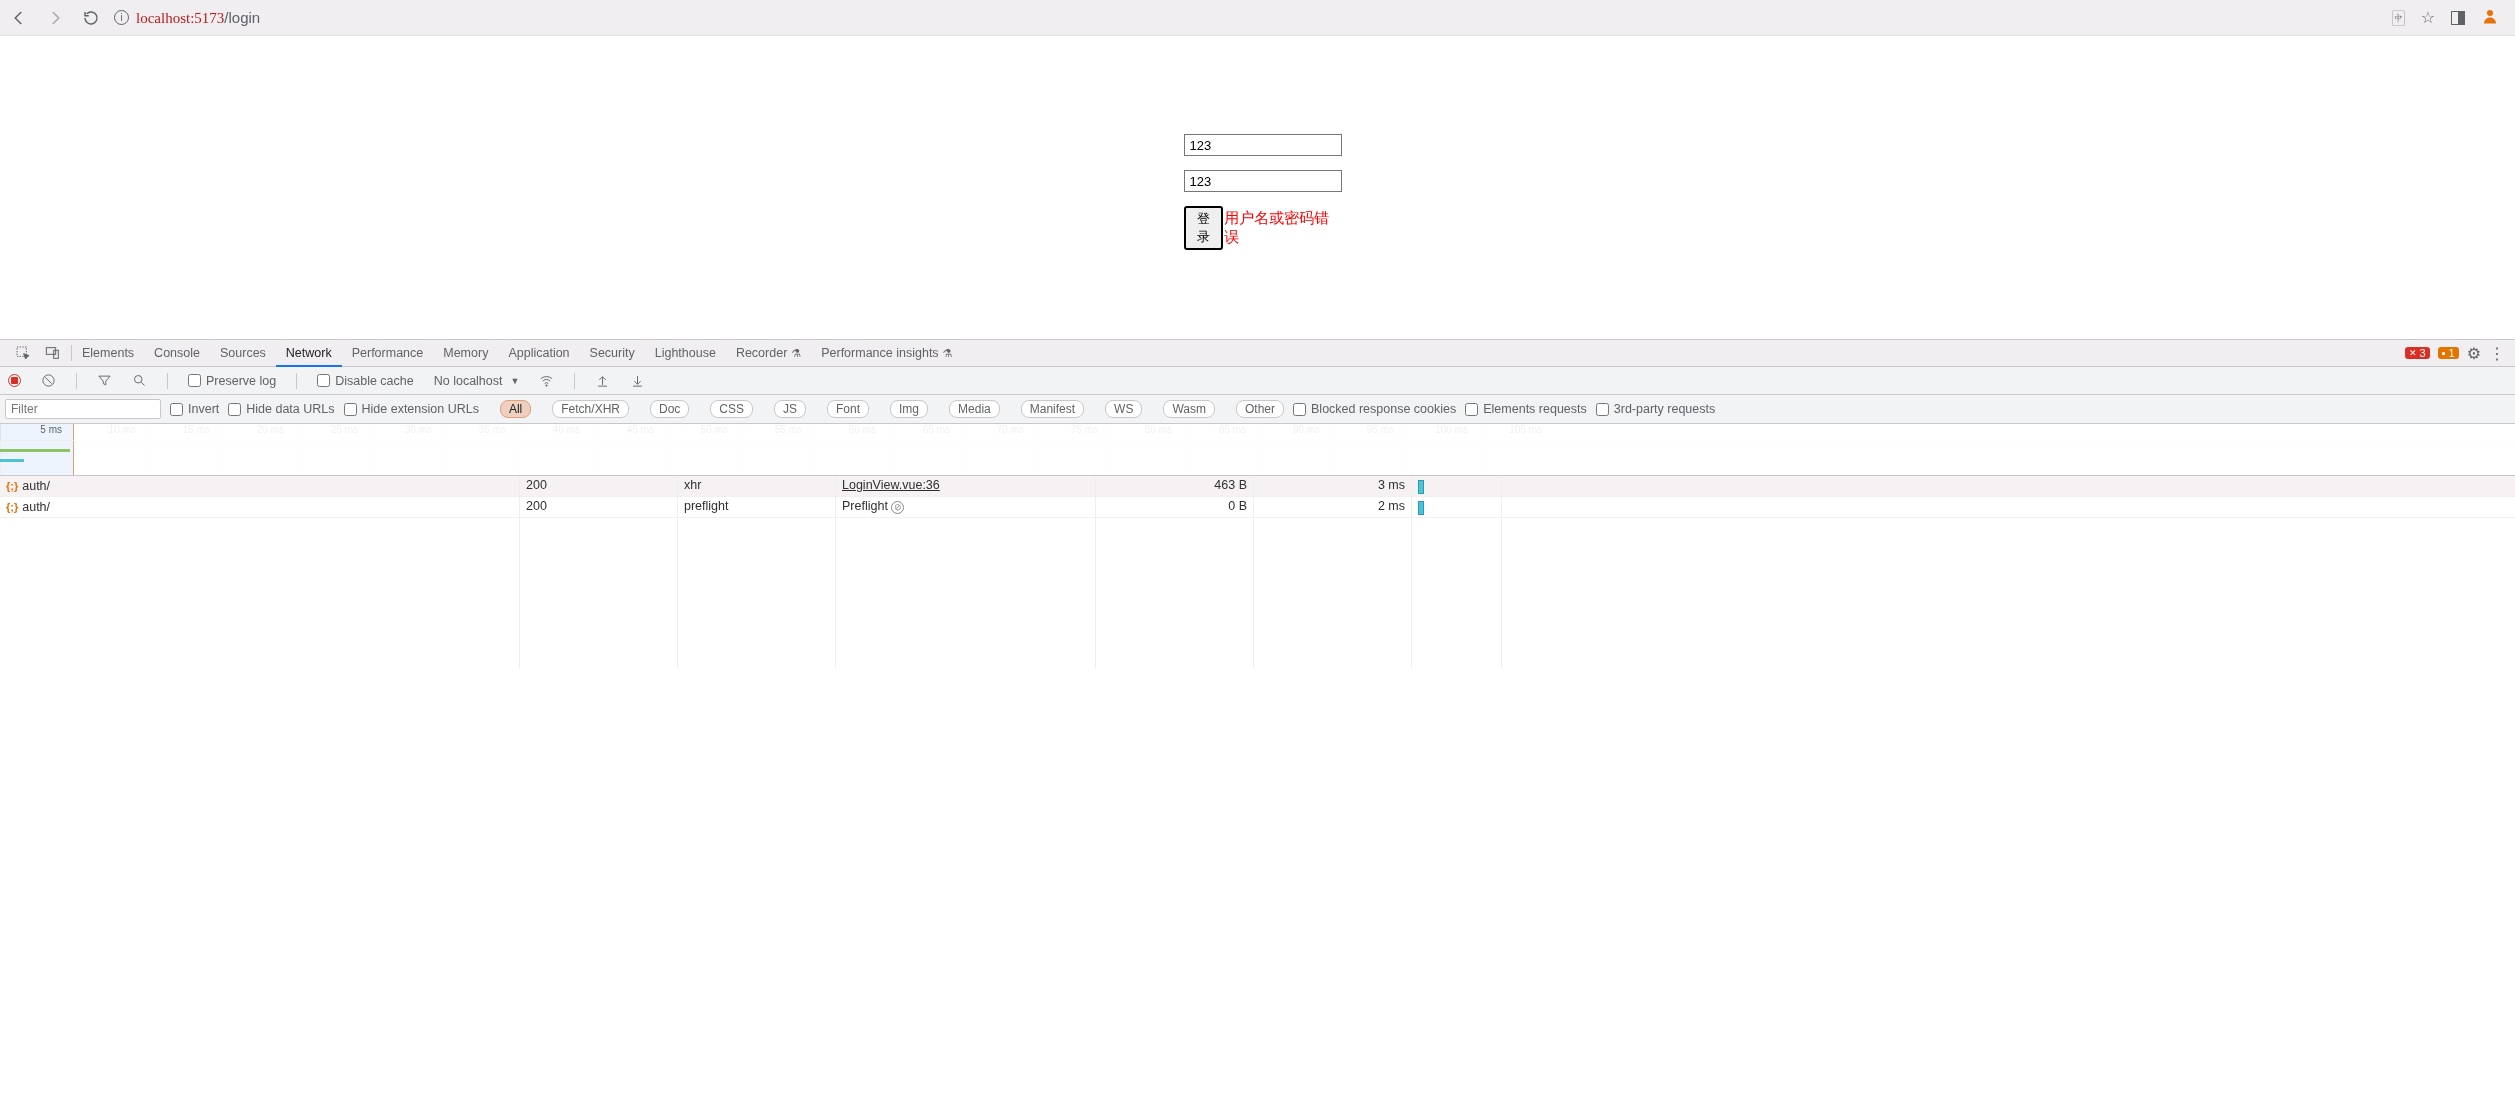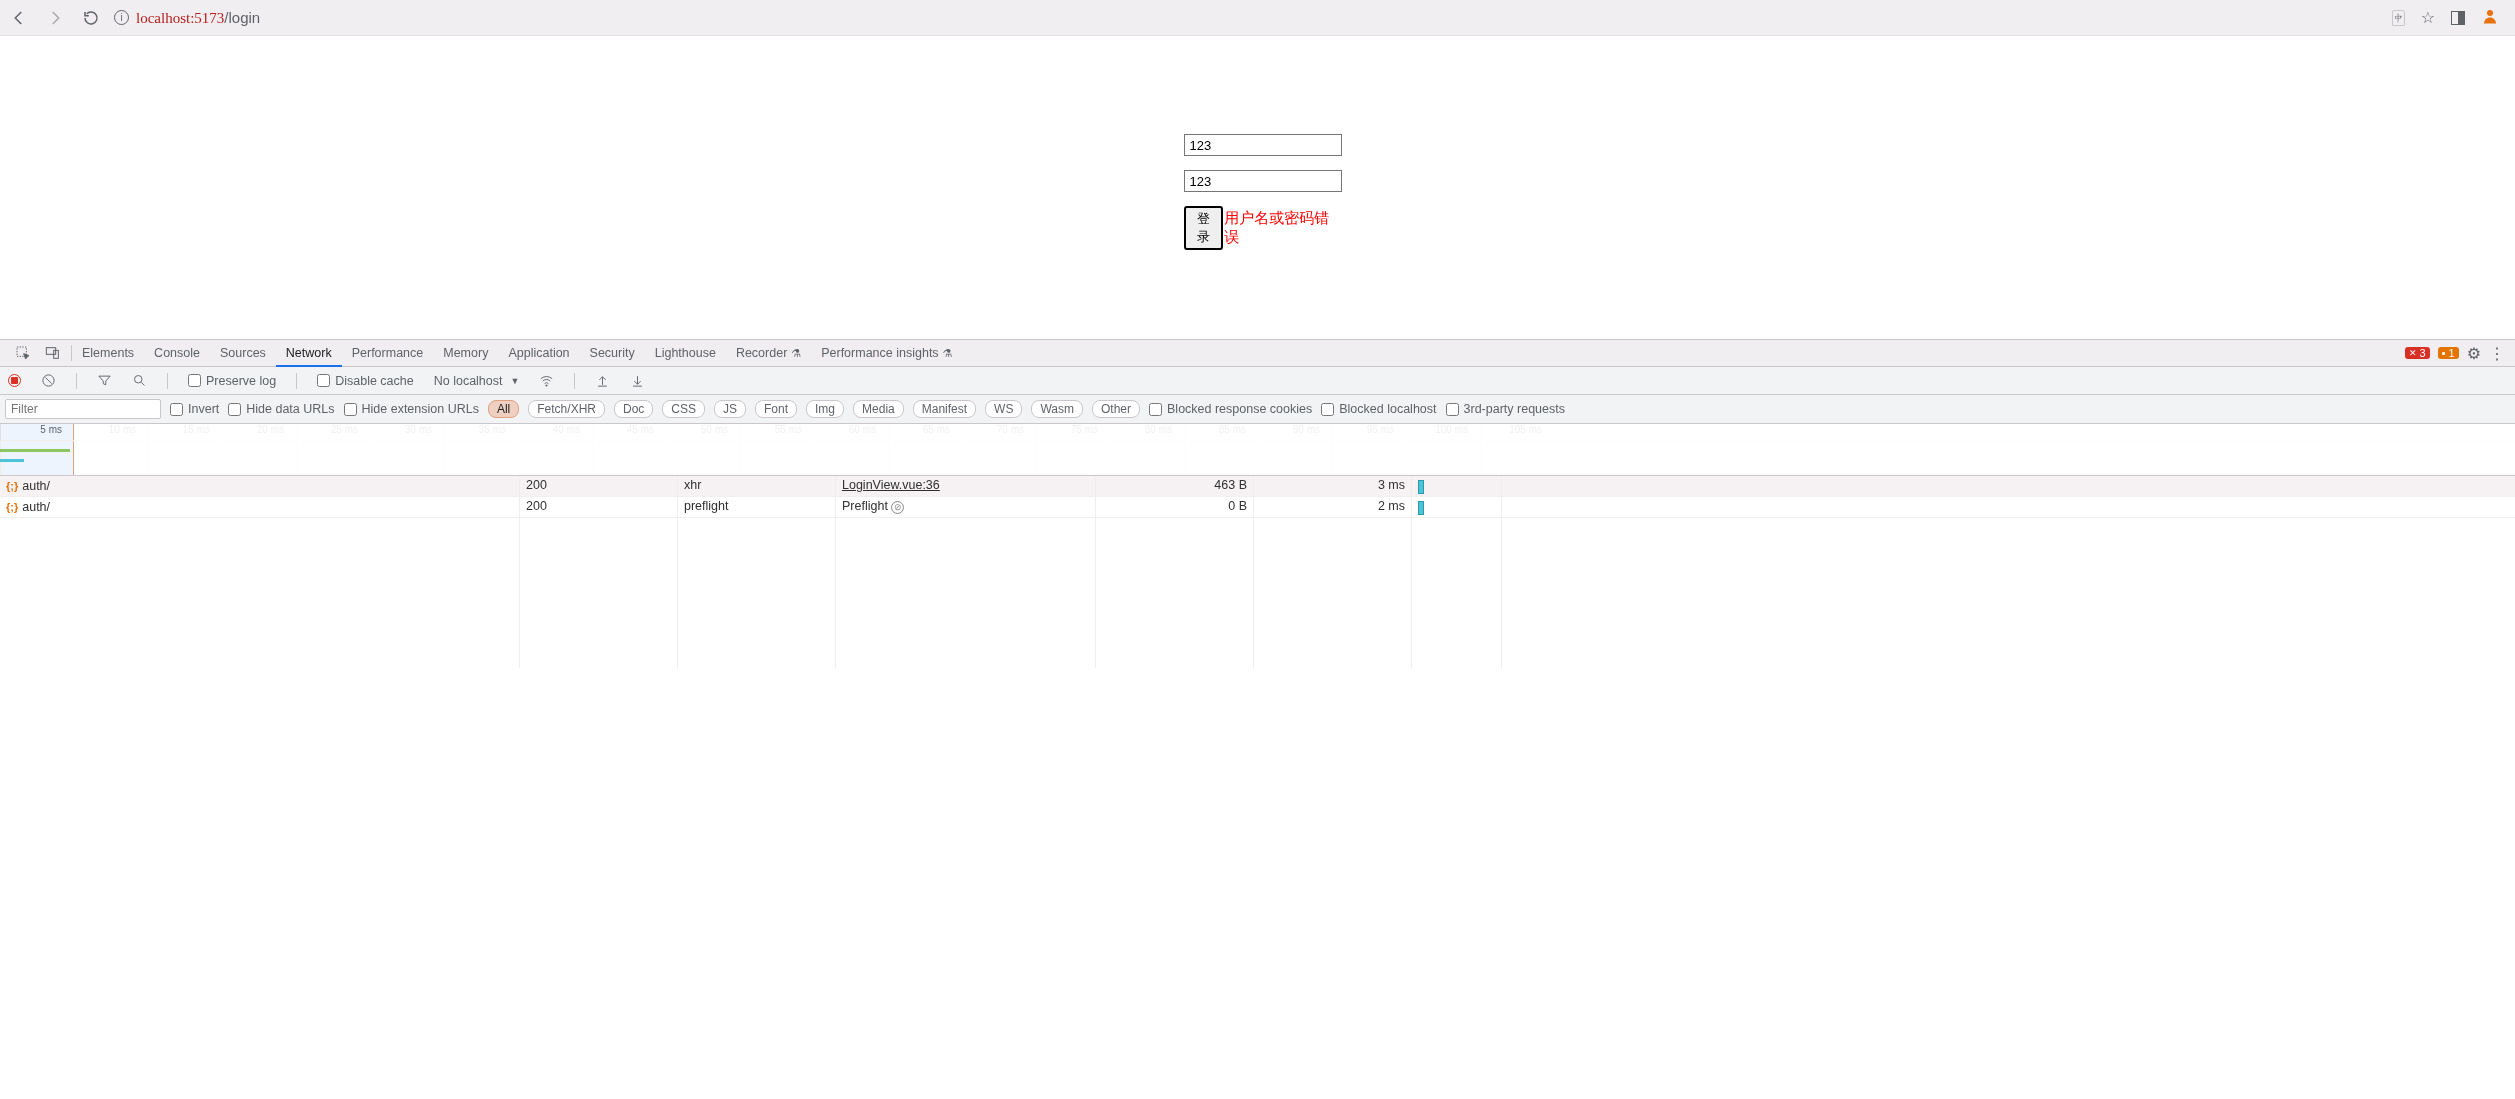--- a/index.html
+++ b/index.html
@@ -47,21 +47,21 @@
 .rec-dot::before { content: ""; width: 7px; height: 7px; background: #d93025; border-radius: 1px; }
 .clear-ico, .funnel-ico, .search-ico2, .wifi-ico, .up-ico, .dl-ico { width: 15px; height: 15px; stroke: #5f6368; fill: none; stroke-width: 1.5; }
 .chk-lbl { display: flex; align-items: center; gap: 5px; font-size: 12.5px; color: #5f6368; }
 .chk-lbl input { width: 13px; height: 13px; }
 .throttle { font-size: 12.5px; color: #5f6368; display: flex; align-items: center; gap: 8px; }
 .arrow-dn { font-size: 9px; }
 
 
 .filter-row { display: flex; align-items: center; gap: 9px; padding: 4px 5px; background: #f1f3f4; border-bottom: 1px solid #cac7cc; flex-wrap: nowrap; }
 .filter-input { width: 156px; height: 20px; border: 1px solid #cac7cc; background: #fff; font-size: 12px; padding: 0 5px; border-radius: 2px; }
-.pill { border: 1px solid #cac7cc; border-radius: 8px; padding: 1px 8px; font-size: 12px; color: #5f6368; background: #fff; cursor: pointer; white-space: nowrap; }
+.pill { border: 1px solid #cac7cc; border-radius: 8px; padding: 1px 8px; font-size: 12px; color: #5f6368; background: #fff; cursor: pointer; white-space: nowrap; margin-left: 12px; }
 .pill.active { background: #eecfc0; border-color: #e0a080; color: #202124; }
 
 
 .timeline { height: 52px; background: #fff; border-bottom: 1px solid #cac7cc; position: relative; overflow: hidden; }
 .tl-header { height: 16px; display: flex; font-size: 10px; color: #5f6368; }
 .tl-tick { border-left: 1px solid #f0ece8; width: 74px; text-align: right; padding-right: 12px; }
 .tl-body { position: relative; height: 36px; border-top: 1px solid #f0ece8; }
 .tl-grid { position: absolute; inset: 0; display: flex; }
 .tl-grid div { border-left: 1px solid #f0ece8; width: 74px; }
 .tl-bar { position: absolute; height: 3px; }
@@ -218,21 +218,21 @@
         <input type="checkbox" style="">
         <span>Hide extension URLs</span>
       </label>
     <span id="type-pills" style="display: contents;"><span class="pill active">All</span><span class="pill">Fetch/XHR</span><span class="pill">Doc</span><span class="pill">CSS</span><span class="pill">JS</span><span class="pill">Font</span><span class="pill">Img</span><span class="pill">Media</span><span class="pill">Manifest</span><span class="pill">WS</span><span class="pill">Wasm</span><span class="pill">Other</span></span>
     <label class="chk-lbl">
         <input type="checkbox" style="">
         <span>Blocked response cookies</span>
       </label>
     <label class="chk-lbl">
         <input type="checkbox" style="">
-        <span>Blocked localhost</span>
+        <span>Elements requests</span>
       </label>
     <label class="chk-lbl">
         <input type="checkbox" style="">
         <span>3rd-party requests</span>
       </label>
   </div>
 
   <div class="timeline">
     <div class="tl-sel"></div>
     <div class="tl-header" id="tl-ticks">

